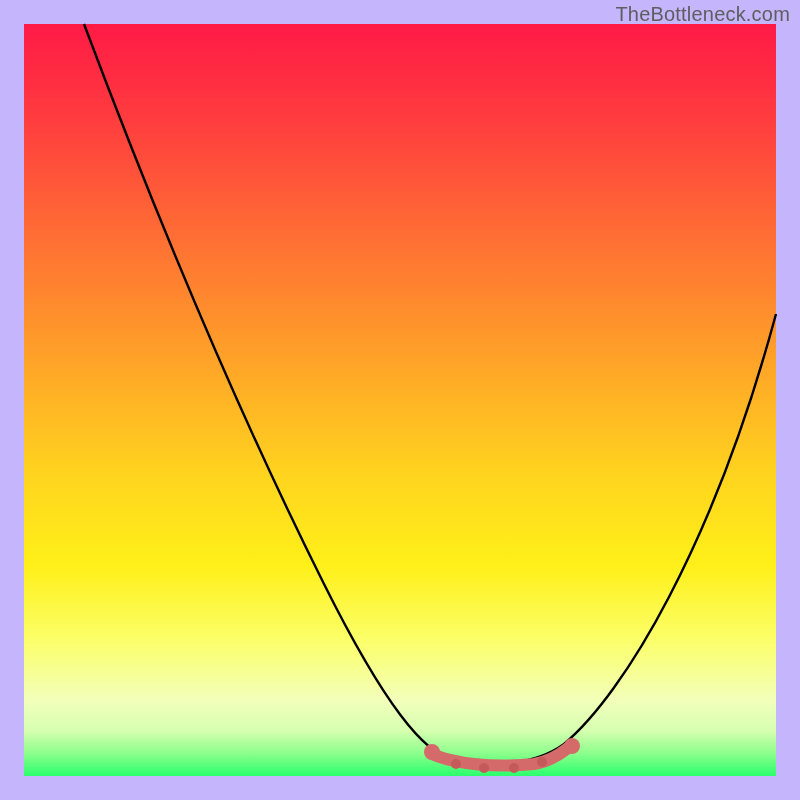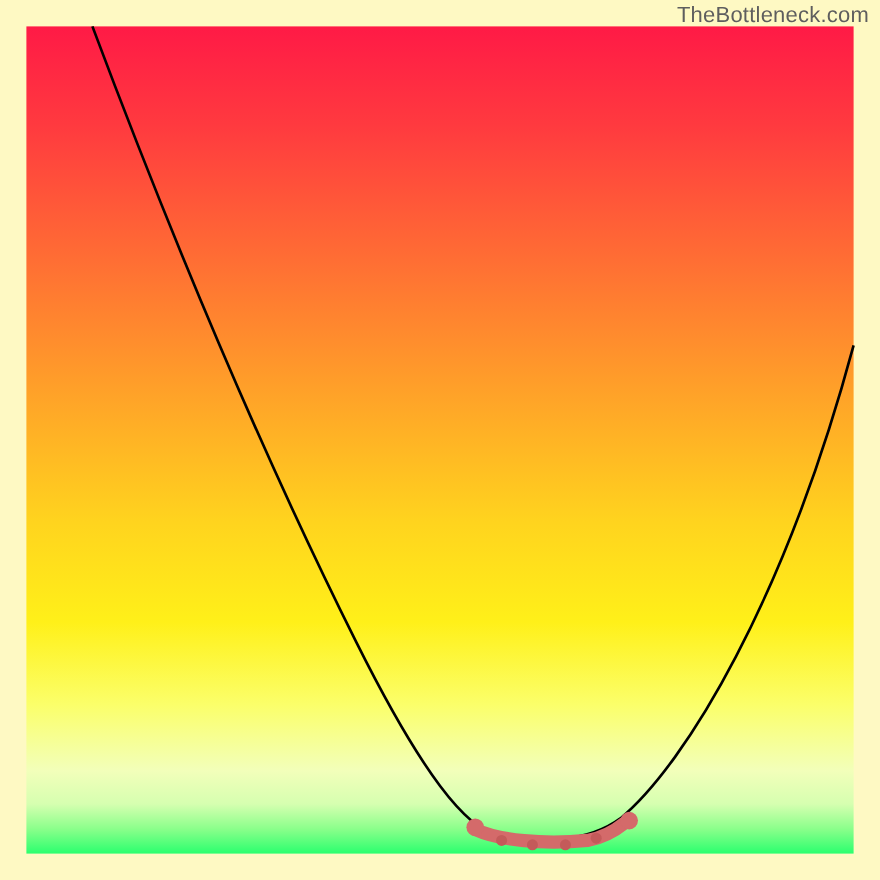--- a/index.html
+++ b/index.html
@@ -7,21 +7,21 @@
     padding: 0;
     width: 800px;
     height: 800px;
     background: #000;
     overflow: hidden;
     font-family: Arial, Helvetica, sans-serif;
   }
   .frame {
     position: absolute;
     inset: 0;
-    background: #fef9c3;
+    background: #c4b5fd;
   }
   .plot {
     position: absolute;
     left: 24px;
     top: 24px;
     width: 752px;
     height: 752px;
     
     background: linear-gradient(
       to bottom,

